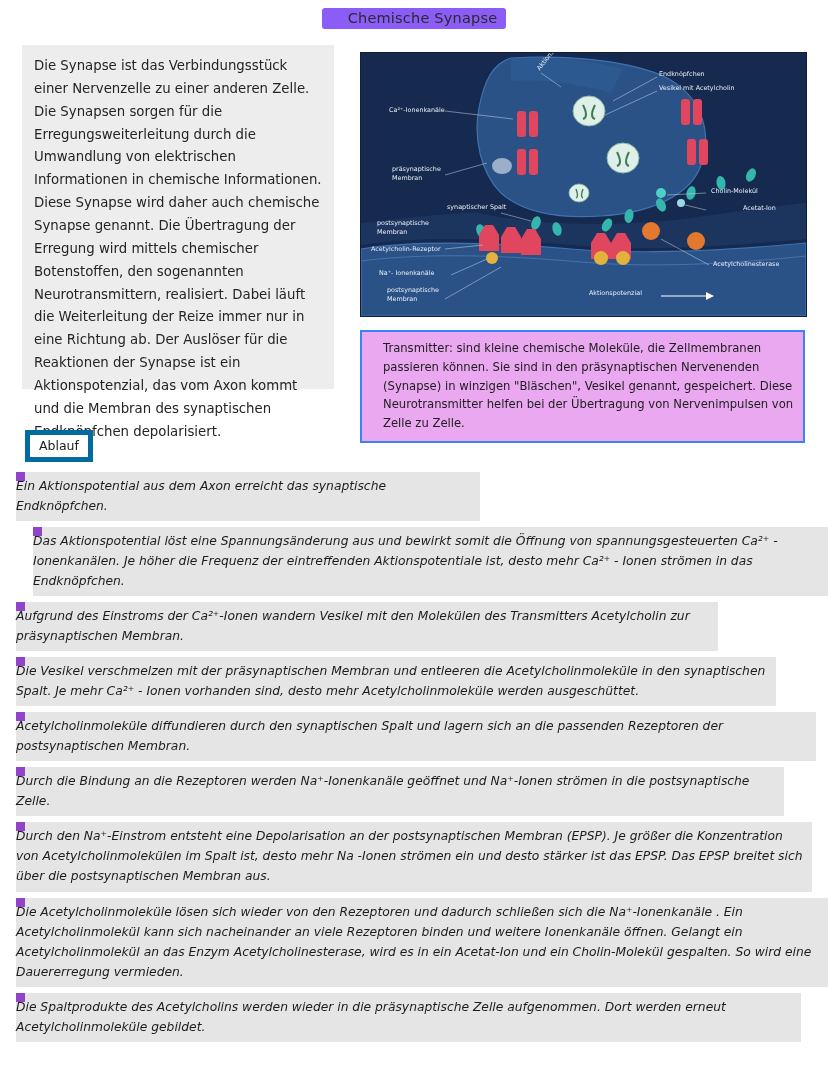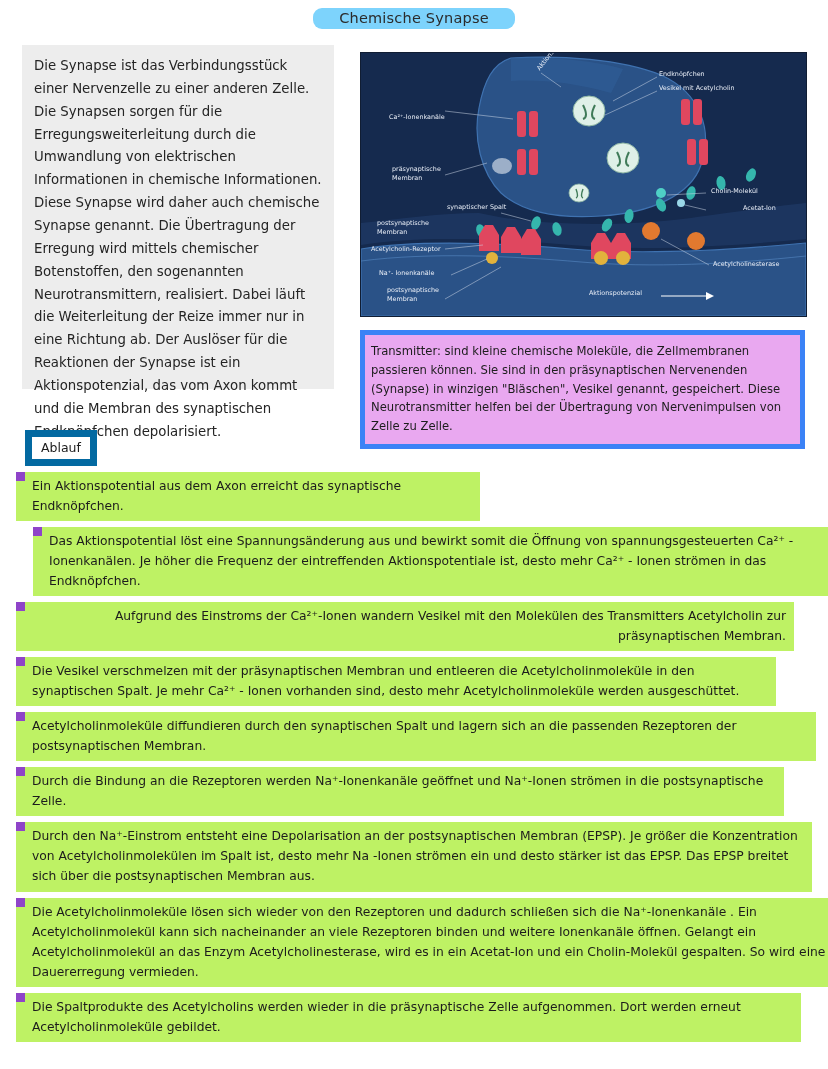--- a/index.html
+++ b/index.html
@@ -19,23 +19,23 @@
   
   .title-wrap {
     position: absolute;
     top: 8px;
     left: 0;
     width: 828px;
     text-align: center;
   }
   .title-bar {
     display: inline-block;
-    background: #7dd3fc;
-    padding: 2px 26px 3px 26px;
-    border-radius: 9px;
+    background: #8b5cf6;
+    padding: 2px 9px 3px 26px;
+    border-radius: 3px;
     font-size: 14.5px;
     color: #2b2b2b;
     letter-spacing: 0.2px;
   }
 
   
   .intro-box {
     position: absolute;
     left: 22px;
     top: 45px;
@@ -72,68 +72,69 @@
   }
 
   
   .transmitter-box {
     position: absolute;
     left: 360px;
     top: 330px;
     width: 445px;
     box-sizing: border-box;
     background: #e9a8f0;
-    border: 5px solid #3b82f6;
-    padding: 7px 9px 8px 6px;
+    border: 2px solid #3b82f6;
+    padding: 7px 9px 8px 21px;
     font-size: 11.6px;
     line-height: 1.62;
     color: #1d1d1d;
   }
 
   
   .ablauf {
     position: absolute;
     left: 25px;
     top: 430px;
-    border: 7px solid #0369a1;
+    border: 5px solid #0369a1;
     padding: 3px 9px 4px 9px;
     font-size: 12.5px;
     color: #1c1c1c;
     background: #fff;
   }
 
   
   .steps {
     position: absolute;
     left: 16px;
     top: 472px;
     width: 800px;
   }
   .step {
     position: relative;
     margin-bottom: 6px;
-    padding: 4px 8px 5px 16px;
-    background: #bef264;
+    padding: 4px 8px 5px 0;
+    background: #e5e5e5;
     font-size: 12.3px;
     line-height: 1.63;
     color: #1c1c1c;
     box-sizing: border-box;
+    font-style: italic;
   }
   .step .bullet {
     position: absolute;
     left: 0;
     top: 0;
     width: 9px;
     height: 9px;
     background: #8f44c9;
   }
   .step .txt { display: block; }
   .step.w1 { width: 464px; }
   .step.w2 { width: 796px; margin-left: 17px; }
-  .step.w3 { width: 778px; text-align: right; }
+  .step.w3 { width: 702px; }
   .step.w4 { width: 760px; }
   .step.w5 { width: 800px; }
   .step.w6 { width: 768px; }
   .step.w7 { width: 796px; }
   .step.w8 { width: 818px; }
   .step.w9 { width: 785px; }
 </style>
 </head>
 <body>
 
@@ -226,21 +227,21 @@
       <line x1="296" y1="24" x2="252" y2="48"></line>
       <line x1="296" y1="38" x2="244" y2="62"></line>
       <line x1="345" y1="140" x2="306" y2="142"></line>
       <line x1="345" y1="157" x2="324" y2="152"></line>
       <line x1="348" y1="212" x2="300" y2="186"></line>
       <line x1="140" y1="160" x2="170" y2="168"></line>
       <line x1="180" y1="20" x2="200" y2="34"></line>
     </g>
   </svg>
 
-  <div class="diag-label" style="left:28px; top:60px;">Ca²⁺-Ionenkanäle</div>
+  <div class="diag-label" style="left:28px; top:53px;">Ca²⁺-Ionenkanäle</div>
   <div class="diag-label" style="left:31px; top:112px; white-space:pre;">präsynaptische
 Membran</div>
   <div class="diag-label" style="left:86px; top:150px;">synaptischer Spalt</div>
   <div class="diag-label" style="left:16px; top:166px; white-space:pre;">postsynaptische
 Membran</div>
   <div class="diag-label" style="left:10px; top:192px;">Acetylcholin-Rezeptor</div>
   <div class="diag-label" style="left:18px; top:216px;">Na⁺- Ionenkanäle</div>
   <div class="diag-label" style="left:26px; top:233px; white-space:pre;">postsynaptische
 Membran</div>
   <div class="diag-label" style="left:298px; top:17px;text-align:center;">Endknöpfchen</div>

